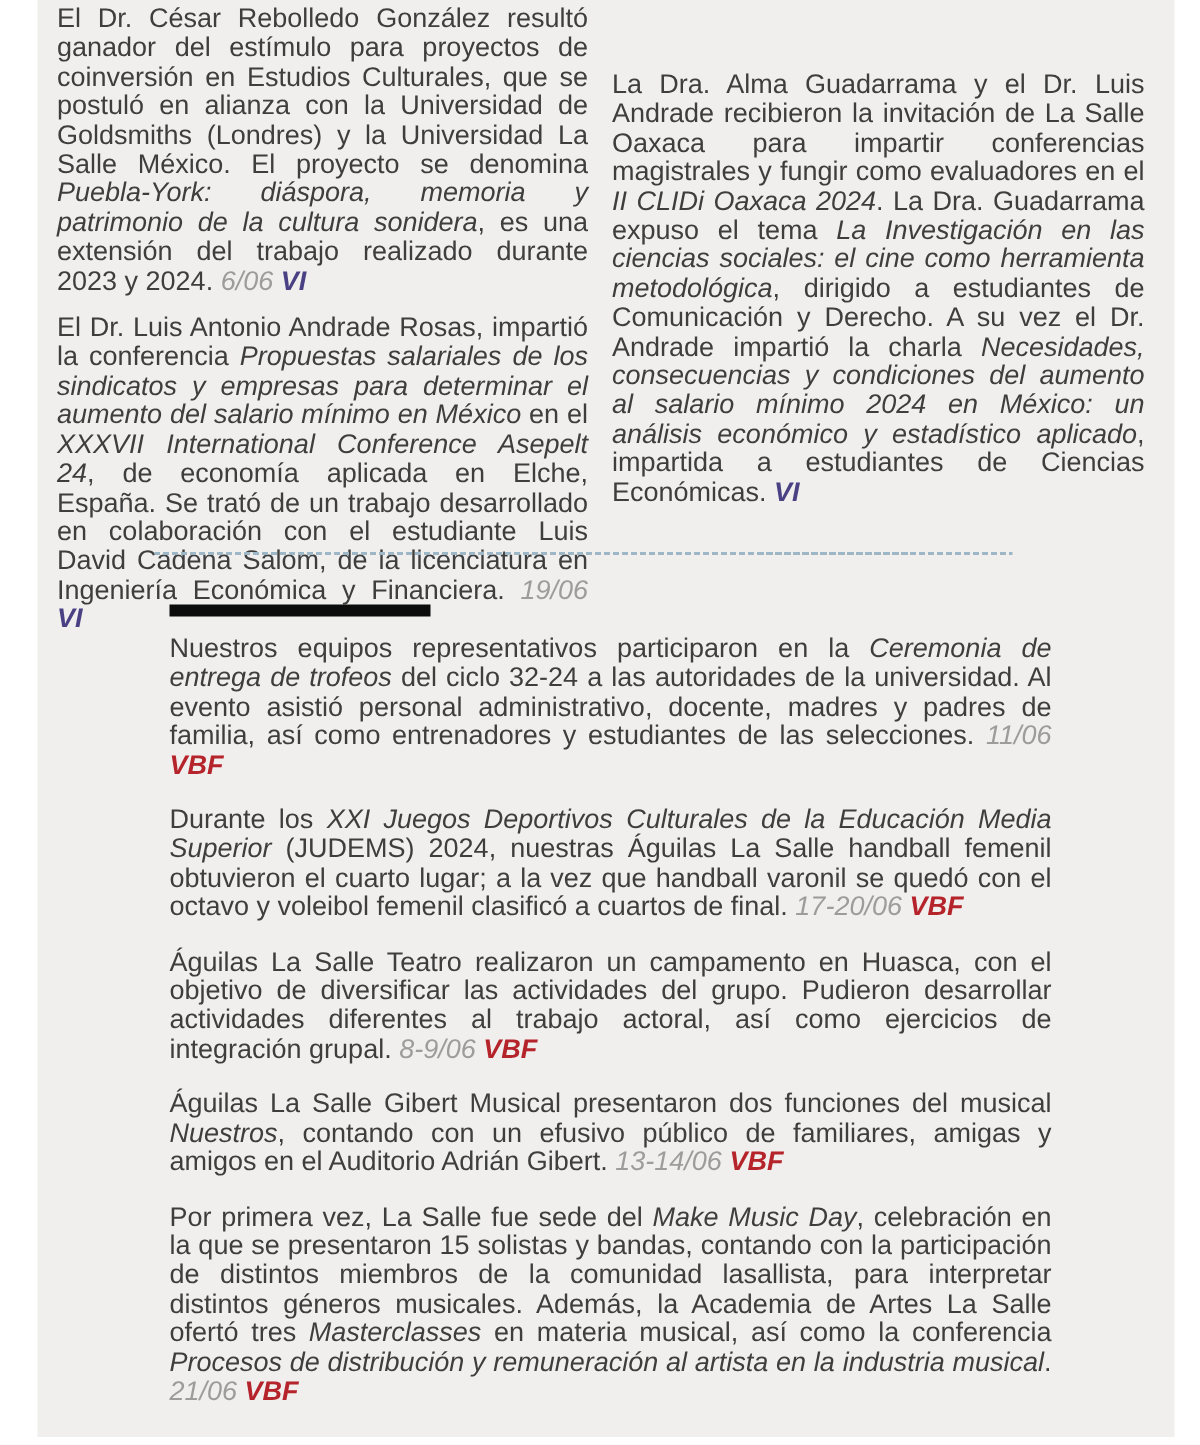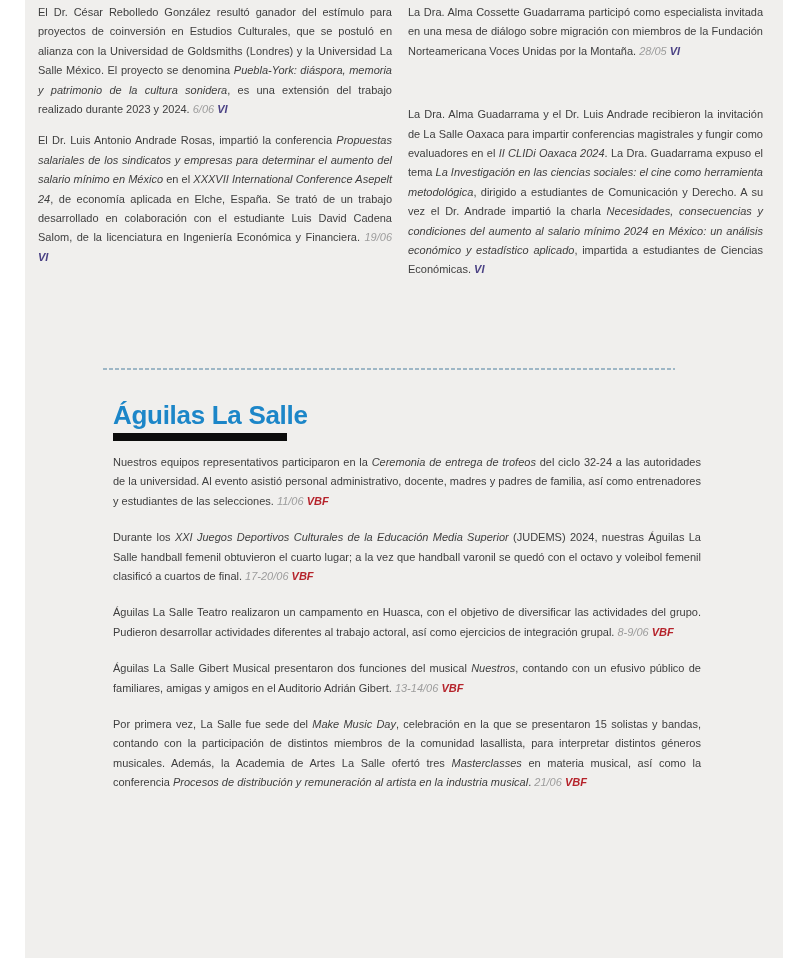--- a/index.html
+++ b/index.html
@@ -27,21 +27,21 @@
     position: absolute;
     left: 13px;
     top: 3px;
     display: flex;
     gap: 16px;
   }
   .col { width: 354px; }
   .col-right { width: 355px; }
   .para {
     margin: 0 0 12px 0;
-    font-size: 11px;
+    font-size: 18px;
     line-height: 19.4px;
     text-align: justify;
     color: var(--body-text, #3e3e3e);
   }
   .gap-lg { margin-top: 44px; }
   .date {
     font-style: italic;
     color: var(--date-text, #9c9c9c);
   }
   .date:empty { display: none; }
@@ -97,37 +97,31 @@
           <span class="tag tag-vi">VI</span>
         </p>
         <p class="para">
           <span><span>El Dr. Luis Antonio Andrade Rosas, impartió la conferencia </span><span style="font-style: italic;">Propuestas salariales de los sindicatos y empresas para determinar el aumento del salario mínimo en México</span><span> en el </span><span style="font-style: italic;">XXXVII International Conference Asepelt 24</span><span>, de economía aplicada en Elche, España. Se trató de un trabajo desarrollado en colaboración con el estudiante Luis David Cadena Salom, de la licenciatura en Ingeniería Económica y Financiera.</span></span>
           <span class="date">19/06</span>
           <span class="tag tag-vi">VI</span>
         </p>
       </div>
 
       <div class="col col-right">
-        <p class="para">
-          <span><span>La Dra. Alma Cossette Guadarrama participó como especialista invitada en una mesa de diálogo sobre migración con miembros de la Fundación Norteamericana Voces Unidas por la Montaña.</span></span>
-          <span class="date">28/05</span>
-          <span class="tag tag-vi">VI</span>
-        </p>
         <p class="para gap-lg">
           <span><span>La Dra. Alma Guadarrama y el Dr. Luis Andrade recibieron la invitación de La Salle Oaxaca para impartir conferencias magistrales y fungir como evaluadores en el </span><span style="font-style: italic;">II CLIDi Oaxaca 2024</span><span>. La Dra. Guadarrama expuso el tema </span><span style="font-style: italic;">La Investigación en las ciencias sociales: el cine como herramienta metodológica</span><span>, dirigido a estudiantes de Comunicación y Derecho. A su vez el Dr. Andrade impartió la charla </span><span style="font-style: italic;">Necesidades, consecuencias y condiciones del aumento al salario mínimo 2024 en México: un análisis económico y estadístico aplicado</span><span>, impartida a estudiantes de Ciencias Económicas.</span></span>
           
           <span class="tag tag-vi">VI</span>
         </p>
       </div>
     </div>
 
     <div class="divider"></div>
 
     <div class="section">
-      <h2 class="section-title">Águilas La Salle</h2>
       <div class="title-bar"></div>
 
       <div class="section-body">
         <p class="para">
           <span><span>Nuestros equipos representativos participaron en la </span><span style="font-style: italic;">Ceremonia de entrega de trofeos</span><span> del ciclo 32-24 a las autoridades de la universidad. Al evento asistió personal administrativo, docente, madres y padres de familia, así como entrenadores y estudiantes de las selecciones.</span></span>
           <span class="date">11/06</span>
           <span class="tag tag-vbf">VBF</span>
         </p>
         <p class="para">
           <span><span>Durante los </span><span style="font-style: italic;">XXI Juegos Deportivos Culturales de la Educación Media Superior</span><span> (JUDEMS) 2024, nuestras Águilas La Salle handball femenil obtuvieron el cuarto lugar; a la vez que handball varonil se quedó con el octavo y voleibol femenil clasificó a cuartos de final.</span></span>

